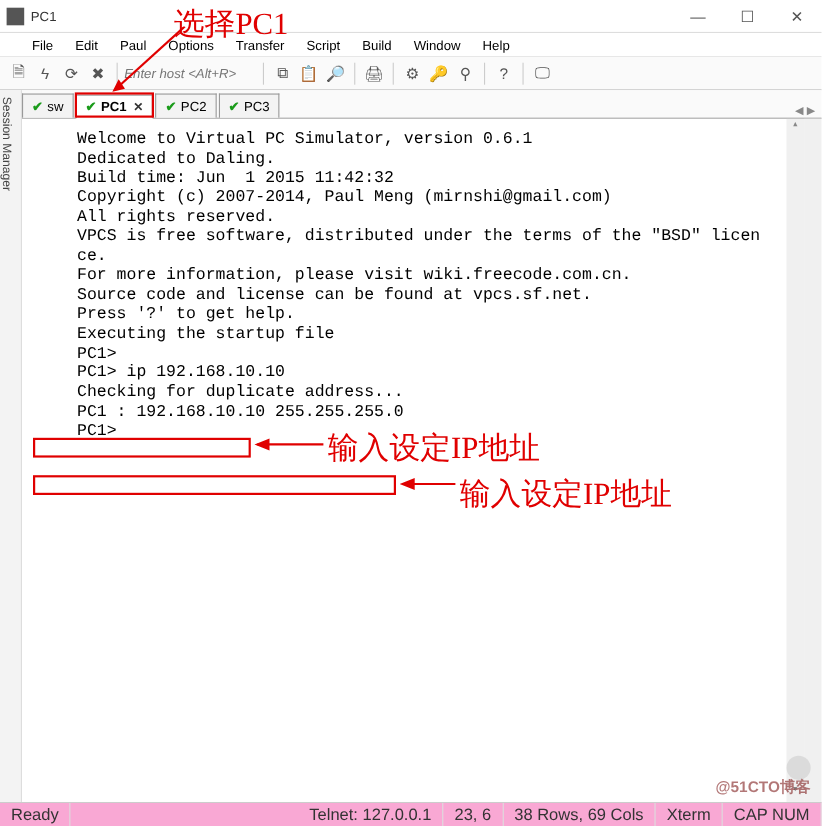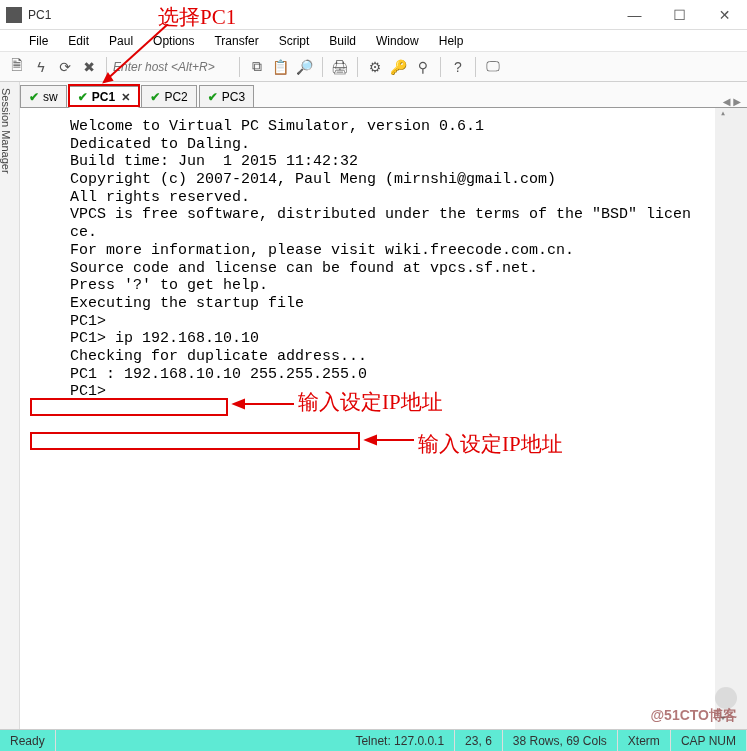--- a/index.html
+++ b/index.html
@@ -20,26 +20,26 @@
     .lefttab { width:20px; background:#f3f3f3; border-right:1px solid #ddd; writing-mode: vertical-lr; text-orientation: mixed; font-size:11px; padding-top:6px; color:#444; text-align:left; }
     .rightarea { flex:1; display:flex; flex-direction:column; }
     .tabsrow { height: 26px; display:flex; align-items:flex-end; border-bottom:1px solid #999; background:#fafafa; position:relative; }
     .tab { display:flex; align-items:center; height:22px; padding:0 8px; border:1px solid #999; border-bottom:none; margin-right:2px; font-size:12px; background:#f3f3f3; gap:4px; }
     .tab.active { background:#fff; font-weight:bold; position:relative; top:1px; border-bottom:1px solid #fff; }
     .tab .chk { color:#1a9b1a; font-weight:bold; }
     .tab .cls { color:#333; font-size:11px; margin-left:2px; }
     .tabsrow .arrows { margin-left:auto; margin-right:6px; color:#888; font-size:10px; }
     .terminal { flex:1; background:#fff; font-family: "Courier New", monospace; font-size:15px; line-height:1.18; padding:10px 6px 6px 10px; color:#000; position:relative; overflow:hidden; border-right:16px solid #f0f0f0; }
     .terminal .line { white-space: pre; margin-left: 40px; }
-    .statusbar { height:22px; border-top:1px solid #ccc; display:flex; align-items:center; font-size:12px; color:#333; background:#5eead4; }
+    .statusbar { height:22px; border-top:1px solid #ccc; display:flex; align-items:center; font-size:15px; color:#333; background:#f9a8d4; }
     .statusbar .cell { padding:0 10px; border-right:1px solid #ddd; height:100%; display:flex; align-items:center; }
     .statusbar .spacer { flex:1; }
     .scrollv { position:absolute; right:0; top:0; width:16px; bottom:0; background:#f0f0f0; }
     .scrollv .up,.scrollv .dn{ height:16px; text-align:center; font-size:10px; color:#888; }
-    .annot { position:absolute; color:#e00000; font-family: SimSun, serif; font-size:21px; pointer-events:none; }
+    .annot { position:absolute; color:#e00000; font-family: SimSun, serif; font-size:28px; pointer-events:none; }
     .redbox { position:absolute; border:2px solid #e00000; pointer-events:none; }
     .arrow { position:absolute; pointer-events:none; }
     .arrow svg line, .arrow svg path { stroke:#e00000; stroke-width:2; }
     .watermark { position:absolute; right:10px; bottom:26px; color:#7f1d1d; font-size:14px; font-weight:bold; opacity:.6; }
     .corner-logo { position:absolute; right:10px; bottom:42px; width:22px; height:22px; border-radius:50%; background:#bbb; opacity:.4; }
   </style>
 </head>
 <body>
 
 <div class="titlebar">

